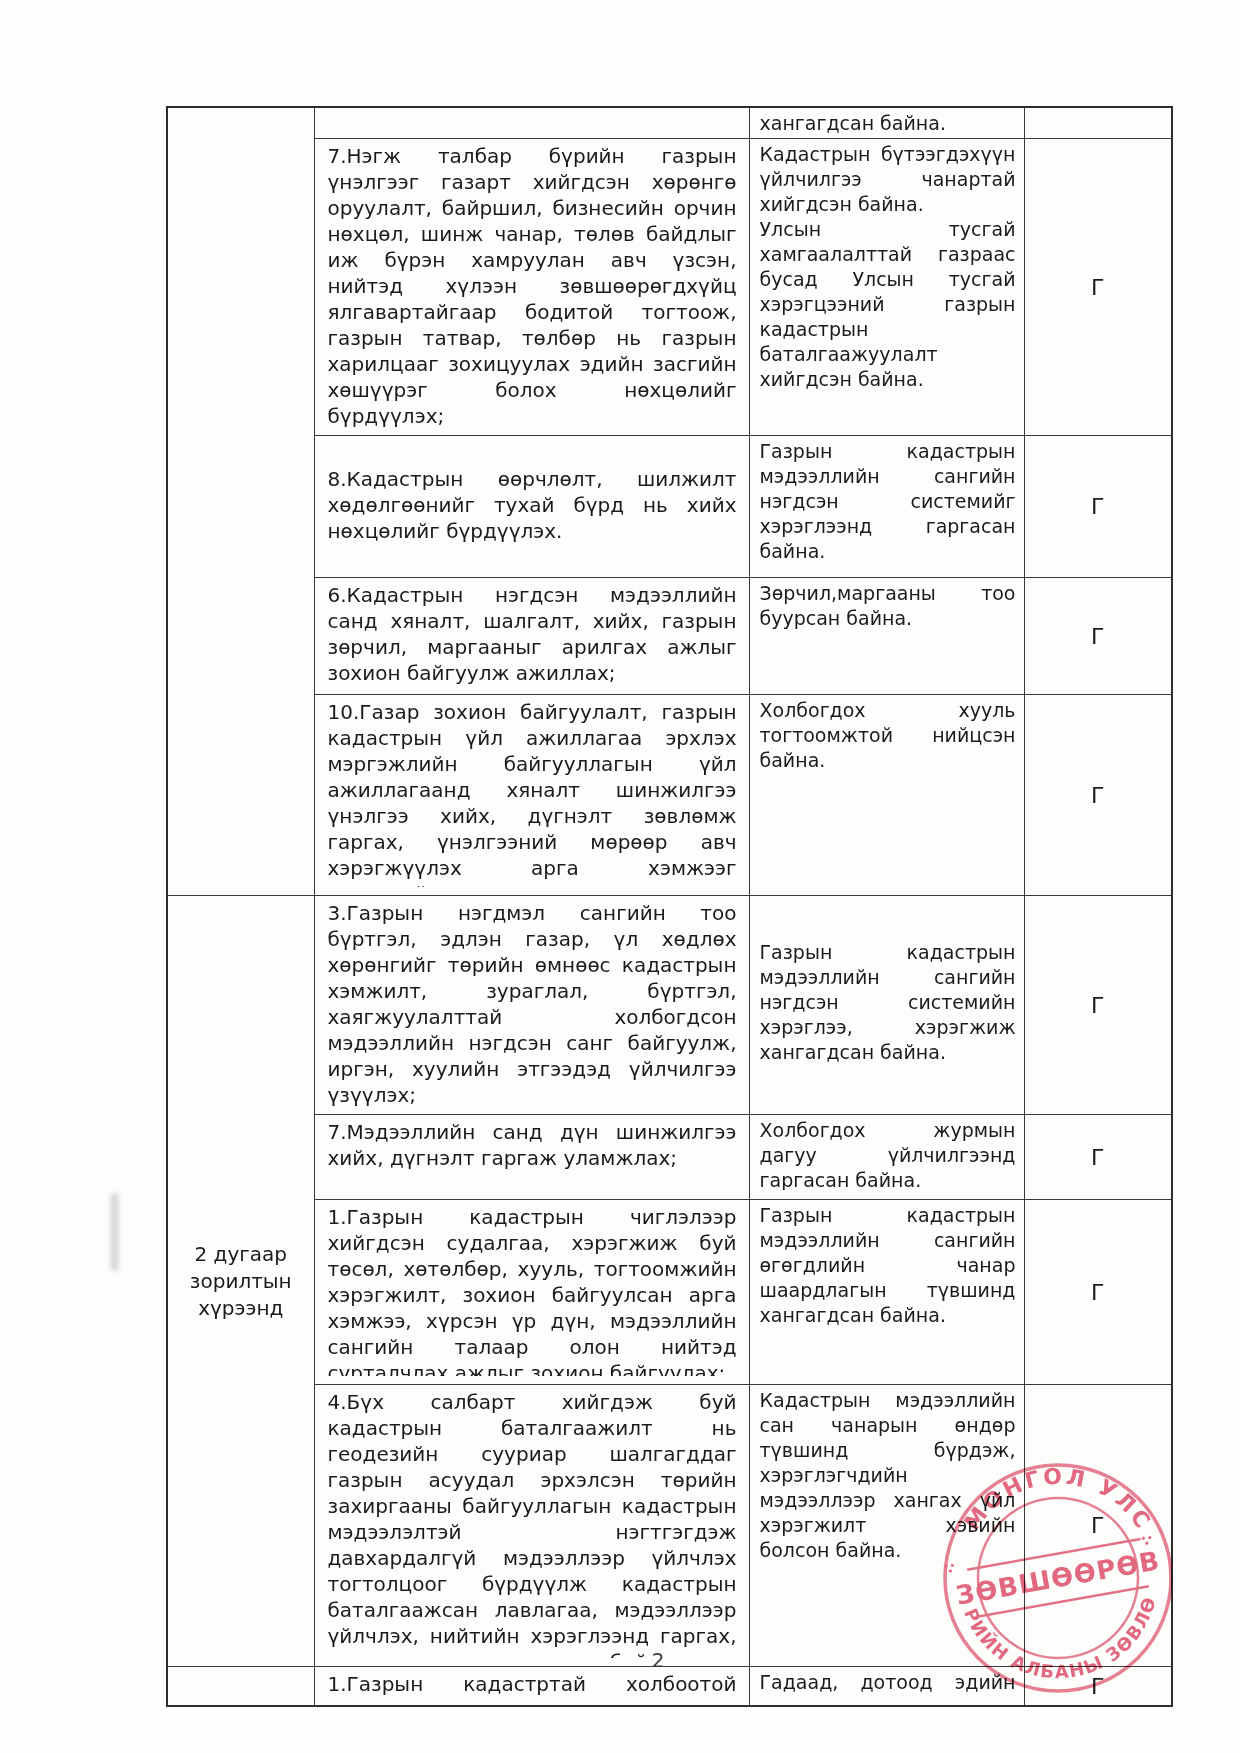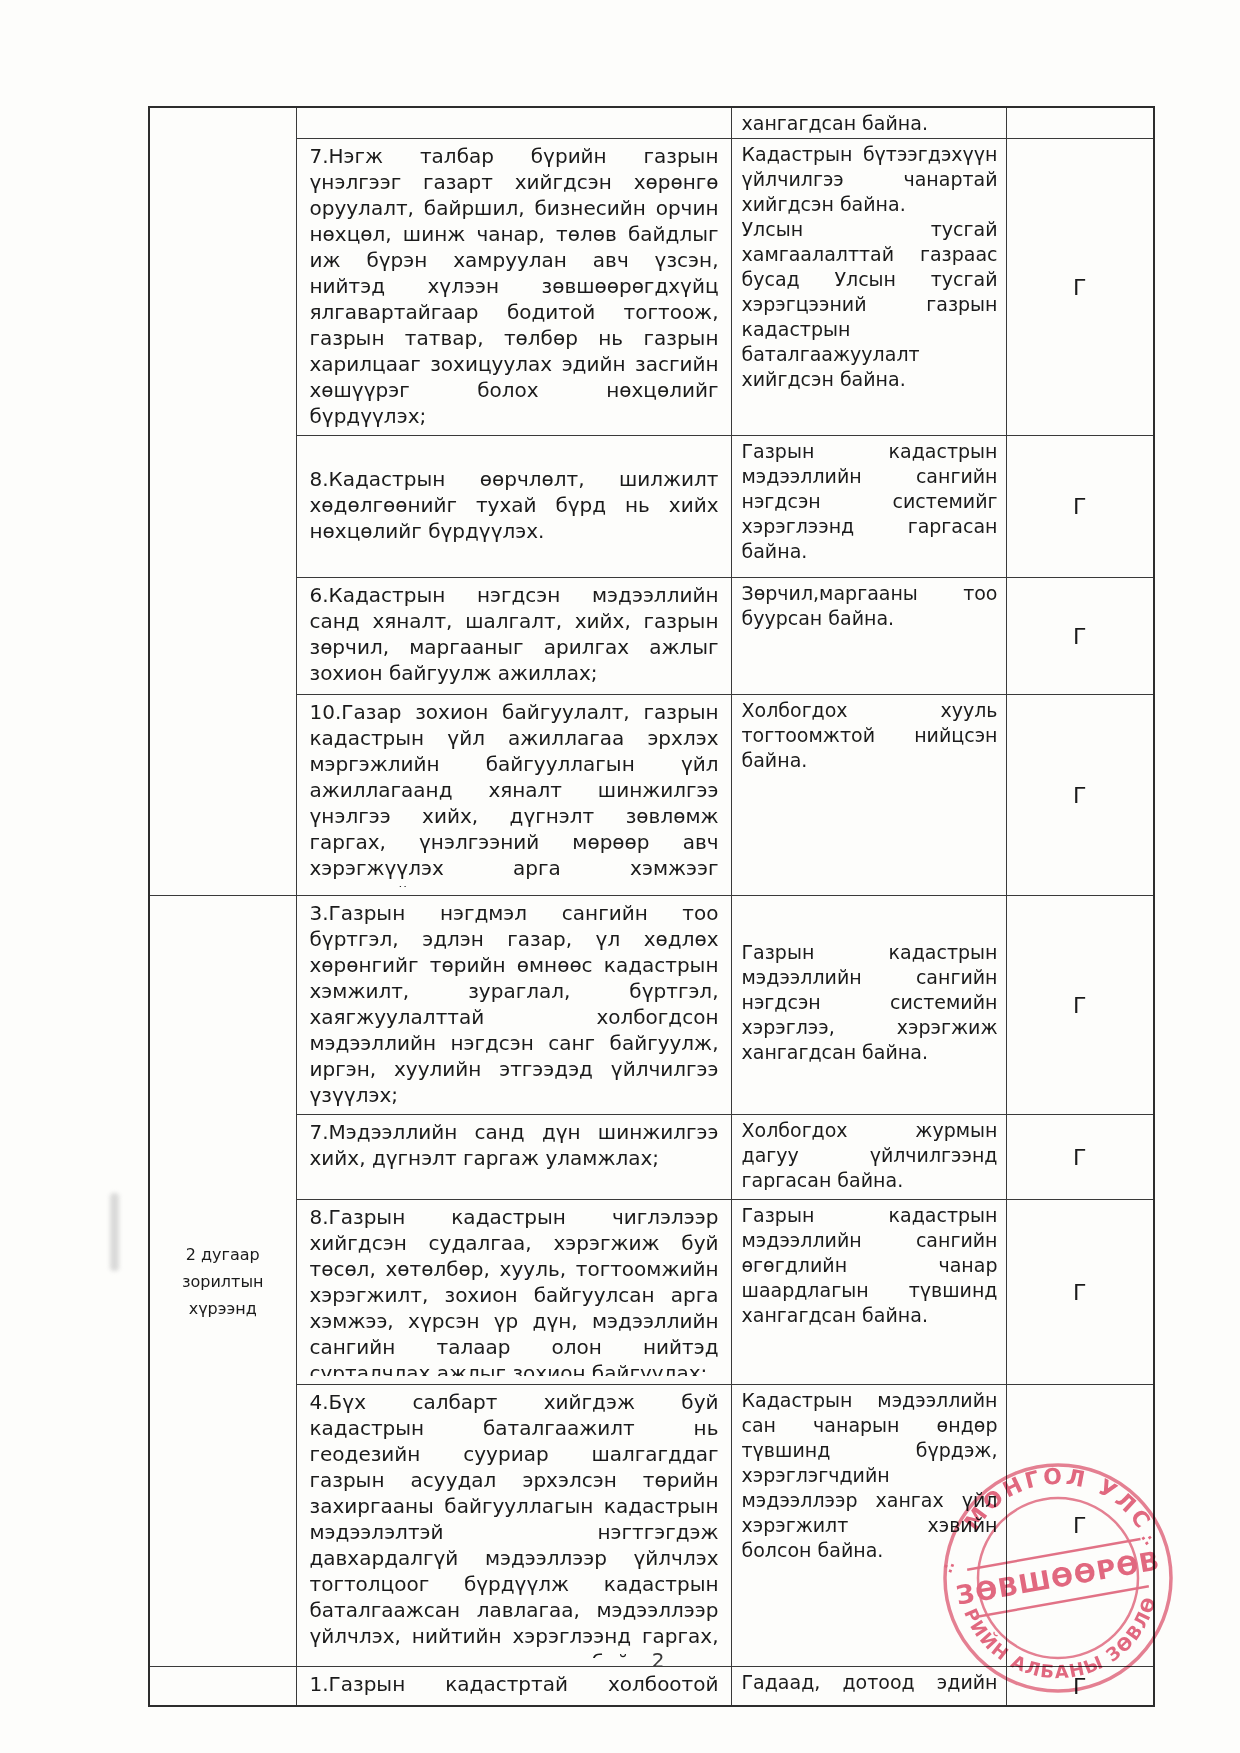--- a/index.html
+++ b/index.html
@@ -5,34 +5,34 @@
   html,body{margin:0;padding:0;background:#e8e8e8;}
   .page{
     position:relative;
     width:1240px;height:1753px;
     background:#fdfdfb;
     font-family:"DejaVu Sans","Liberation Sans",sans-serif;
     color:#1b1b1b;
     overflow:hidden;
   }
   table.doc-table{
-    position:absolute;left:148px;top:106px;
+    position:absolute;left:166px;top:106px;
     width:1005px;
     border-collapse:collapse;
     table-layout:fixed;
     border-radius:6px;
   }
   .doc-table td{
     border:1.5px solid #3a3a3a;
     vertical-align:top;
     overflow:hidden;
   }
   .doc-table{border:2px solid #2d2d2d;}
   td.label-cell{
-    text-align:center;font-size:16px;line-height:27px;
+    text-align:center;font-size:20px;line-height:27px;
     vertical-align:middle;padding:2px 6px;
   }
   td.task-cell{
     font-size:20px;line-height:26px;text-align:justify;
     padding:4px 12px 8px 13px;
   }
   td.result-cell{
     font-size:19px;line-height:25px;text-align:justify;
     white-space:pre-line;
     padding:3px 8px 2px 10px;
@@ -129,21 +129,21 @@
       </tr>
       <tr class="s2r2">
         <td class="task-cell">
             <div class="cellbox h72">7.Мэдээллийн санд дүн шинжилгээ хийх, дүгнэлт гаргаж уламжлах;</div>
           </td>
         <td class="result-cell"><div class="cellbox h72">Холбогдох журмын дагуу үйлчилгээнд гаргасан байна.</div></td>
         <td class="grade-cell">Г</td>
       </tr>
       <tr class="s2r3">
         <td class="task-cell">
-            <div class="cellbox h172">8.Газрын кадастрын чиглэлээр хийгдсэн судалгаа, хэрэгжиж буй төсөл, хөтөлбөр, хууль, тогтоомжийн хэрэгжилт, зохион байгуулсан арга хэмжээ, хүрсэн үр дүн, мэдээллийн сангийн талаар олон нийтэд сурталчлах ажлыг зохион байгуулах;</div>
+            <div class="cellbox h172">1.Газрын кадастрын чиглэлээр хийгдсэн судалгаа, хэрэгжиж буй төсөл, хөтөлбөр, хууль, тогтоомжийн хэрэгжилт, зохион байгуулсан арга хэмжээ, хүрсэн үр дүн, мэдээллийн сангийн талаар олон нийтэд сурталчлах ажлыг зохион байгуулах;</div>
           </td>
         <td class="result-cell"><div class="cellbox h172">Газрын кадастрын мэдээллийн сангийн өгөгдлийн чанар шаардлагын түвшинд хангагдсан байна.</div></td>
         <td class="grade-cell">Г</td>
       </tr>
       <tr class="s2r4">
         <td class="task-cell">
             <div class="cellbox h269">4.Бүх салбарт хийгдэж буй кадастрын баталгаажилт нь геодезийн сууриар шалгагддаг газрын асуудал эрхэлсэн төрийн захиргааны байгууллагын кадастрын мэдээлэлтэй нэгтгэгдэж давхардалгүй мэдээллээр үйлчлэх тогтолцоог бүрдүүлж кадастрын баталгаажсан лавлагаа, мэдээллээр үйлчлэх, нийтийн хэрэглээнд гаргах, сурталчлах ажлыг зохион байгуулах.</div>
           </td>
         <td class="result-cell"><div class="cellbox h269">Кадастрын мэдээллийн сан чанарын өндөр түвшинд бүрдэж, хэрэглэгчдийн мэдээллээр хангах үйл хэрэгжилт хэвийн болсон байна.</div></td>
         <td class="grade-cell">Г</td>

